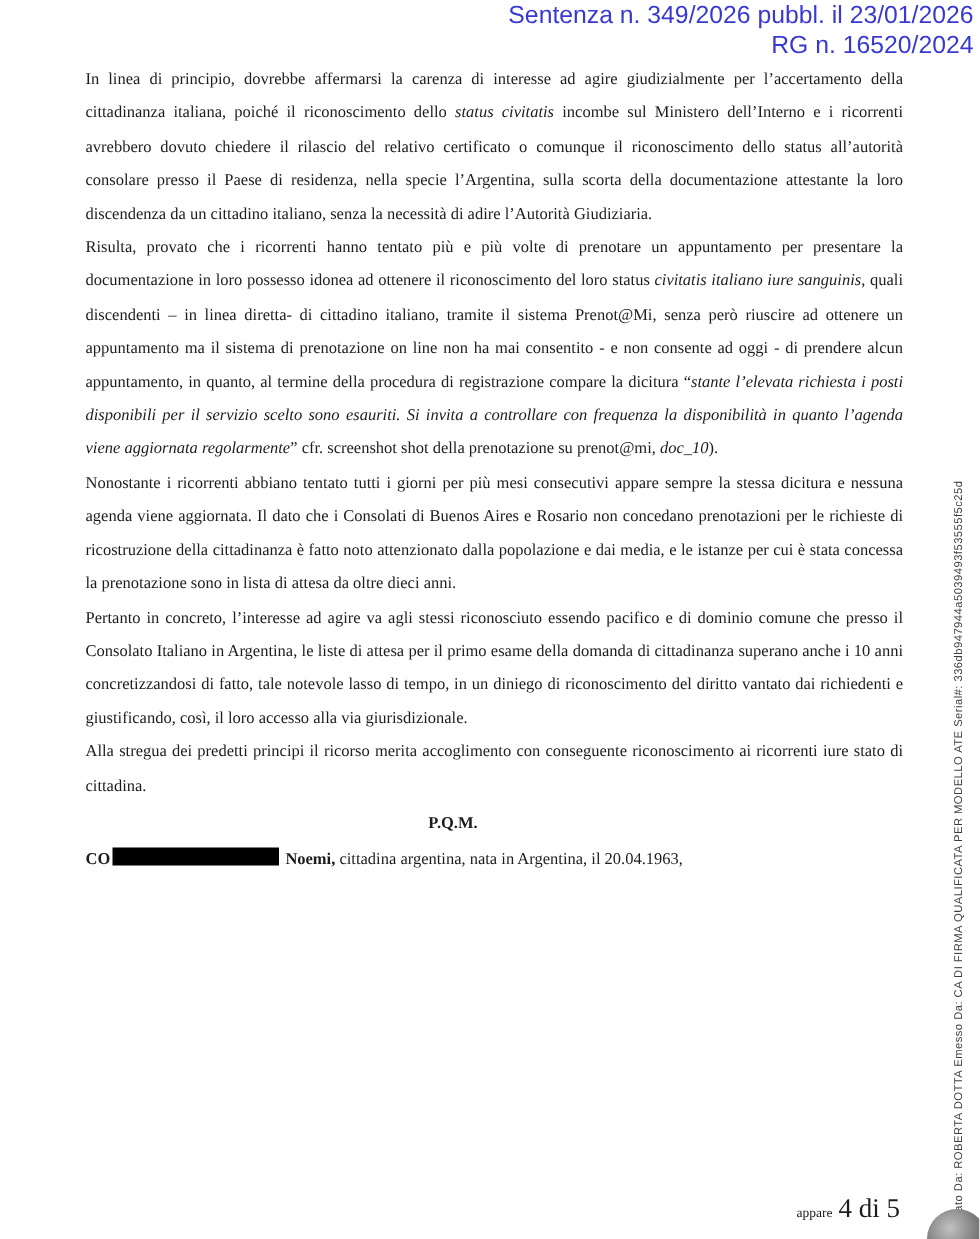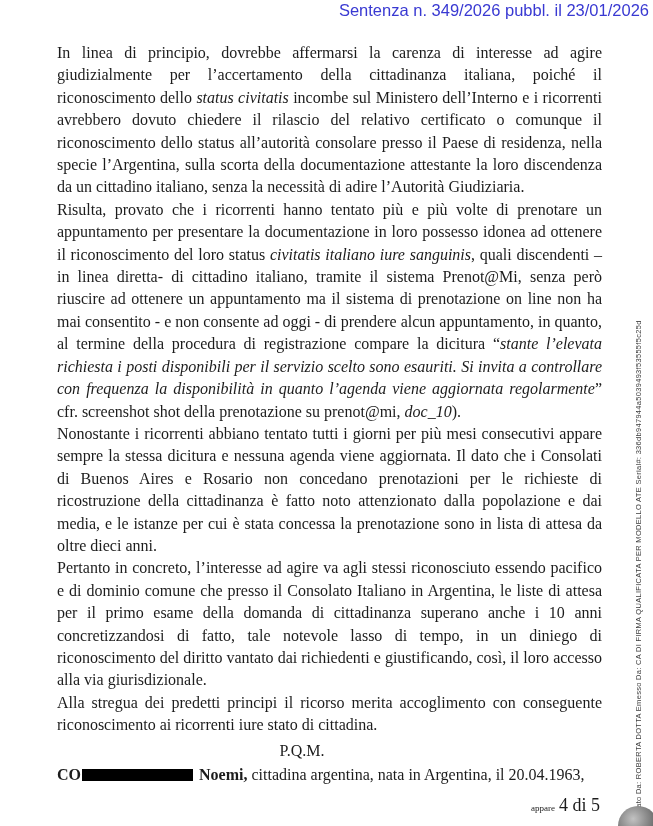--- a/index.html
+++ b/index.html
@@ -22,24 +22,24 @@
     position:absolute;top:0;right:4px;z-index:3;
     text-align:right;
     font-family:"Liberation Sans", sans-serif;
     font-size:16.5px;line-height:20px;
     color:var(--stamp-blue);
     pointer-events:none;
   }
   
   .body-text{
     position:absolute;left:57px;top:42px;width:545px;z-index:1;
-    font-size:16px;line-height:22.4px;
+    font-size:11px;line-height:22.4px;
   }
   .body-text p{margin:0;text-align:justify;}
-  .body-text p.center{text-align:center;padding-right:55px;margin-top:3px;margin-bottom:2px;}
+  .body-text p.center{text-align:center;padding-right:55px;margin-top:3px;margin-bottom:2px;font-weight:bold;}
   .it{font-style:italic;}
   .bd{font-weight:bold;}
   .redaction-bar{
     display:inline-block;
     width:111px;height:12px;
     background:var(--redaction);
     vertical-align:baseline;
     margin:0 2px -1px 1px;
   }
   
@@ -67,20 +67,21 @@
     background:radial-gradient(circle at 38% 32%, #c2c2c2 0%, #8f8f8f 35%, #5f5f5f 70%, #7a7a7a 100%);
   }
 </style>
 </head>
 <body>
 
 <div class="page">
 
   <div class="stamp">
     <div>Sentenza n. 349/2026 pubbl. il 23/01/2026</div>
+    <div>RG n. 16520/2024</div>
   </div>
 
   <div class="body-text">
     <p><span>In linea di principio, dovrebbe affermarsi la carenza di interesse ad agire giudizialmente per l’accertamento della cittadinanza italiana, poiché il riconoscimento dello </span><span class="it">status civitatis</span><span> incombe sul Ministero dell’Interno e i  ricorrenti  avrebbero dovuto chiedere il rilascio del relativo certificato o comunque il riconoscimento dello status all’autorità consolare presso il Paese di residenza, nella specie l’Argentina, sulla scorta della documentazione attestante la loro discendenza da un cittadino italiano, senza la necessità di adire l’Autorità Giudiziaria.</span></p>
     <p><span>Risulta, provato che i ricorrenti hanno tentato più e più volte di prenotare un appuntamento per presentare la documentazione in loro possesso idonea ad ottenere il riconoscimento del loro status </span><span class="it">civitatis italiano iure sanguinis</span><span>, quali discendenti – in linea diretta- di cittadino italiano, tramite il sistema Prenot@Mi, senza però riuscire ad ottenere un appuntamento ma il sistema di prenotazione on line non ha mai consentito - e non consente ad oggi - di prendere alcun appuntamento, in quanto, al termine della procedura di registrazione compare la dicitura “</span><span class="it">stante l’elevata richiesta i posti disponibili per il servizio scelto sono esauriti. Si invita a controllare con frequenza la disponibilità in quanto l’agenda viene aggiornata regolarmente</span><span>” cfr. screenshot shot della prenotazione su prenot@mi, </span><span class="it">doc_10</span><span>).</span></p>
     <p><span>Nonostante i ricorrenti abbiano tentato tutti i giorni per più mesi consecutivi appare sempre la stessa dicitura e nessuna agenda viene aggiornata.  Il dato che i Consolati di Buenos Aires e Rosario non concedano prenotazioni per le richieste di ricostruzione della cittadinanza è fatto noto attenzionato dalla popolazione e dai media, e le istanze per cui è stata concessa la prenotazione sono in lista di attesa da oltre dieci anni.</span></p>
     <p><span>Pertanto in concreto, l’interesse ad agire va agli stessi riconosciuto essendo pacifico e di dominio comune che presso il Consolato Italiano in Argentina, le liste di attesa per il primo esame della domanda di cittadinanza superano anche i 10 anni concretizzandosi di fatto, tale notevole lasso di tempo, in un diniego di riconoscimento del diritto vantato dai richiedenti e giustificando, così, il loro accesso alla via giurisdizionale.</span></p>
     <p><span>Alla stregua dei predetti principi il ricorso merita accoglimento con conseguente riconoscimento ai ricorrenti iure stato di cittadina.</span></p>
     <p class="center">P.Q.M.</p>
     <p><span class="bd">CO</span><span class="redaction-bar"></span><span class="bd"> Noemi,</span><span> cittadina argentina, nata in Argentina, il 20.04.1963,</span></p>

